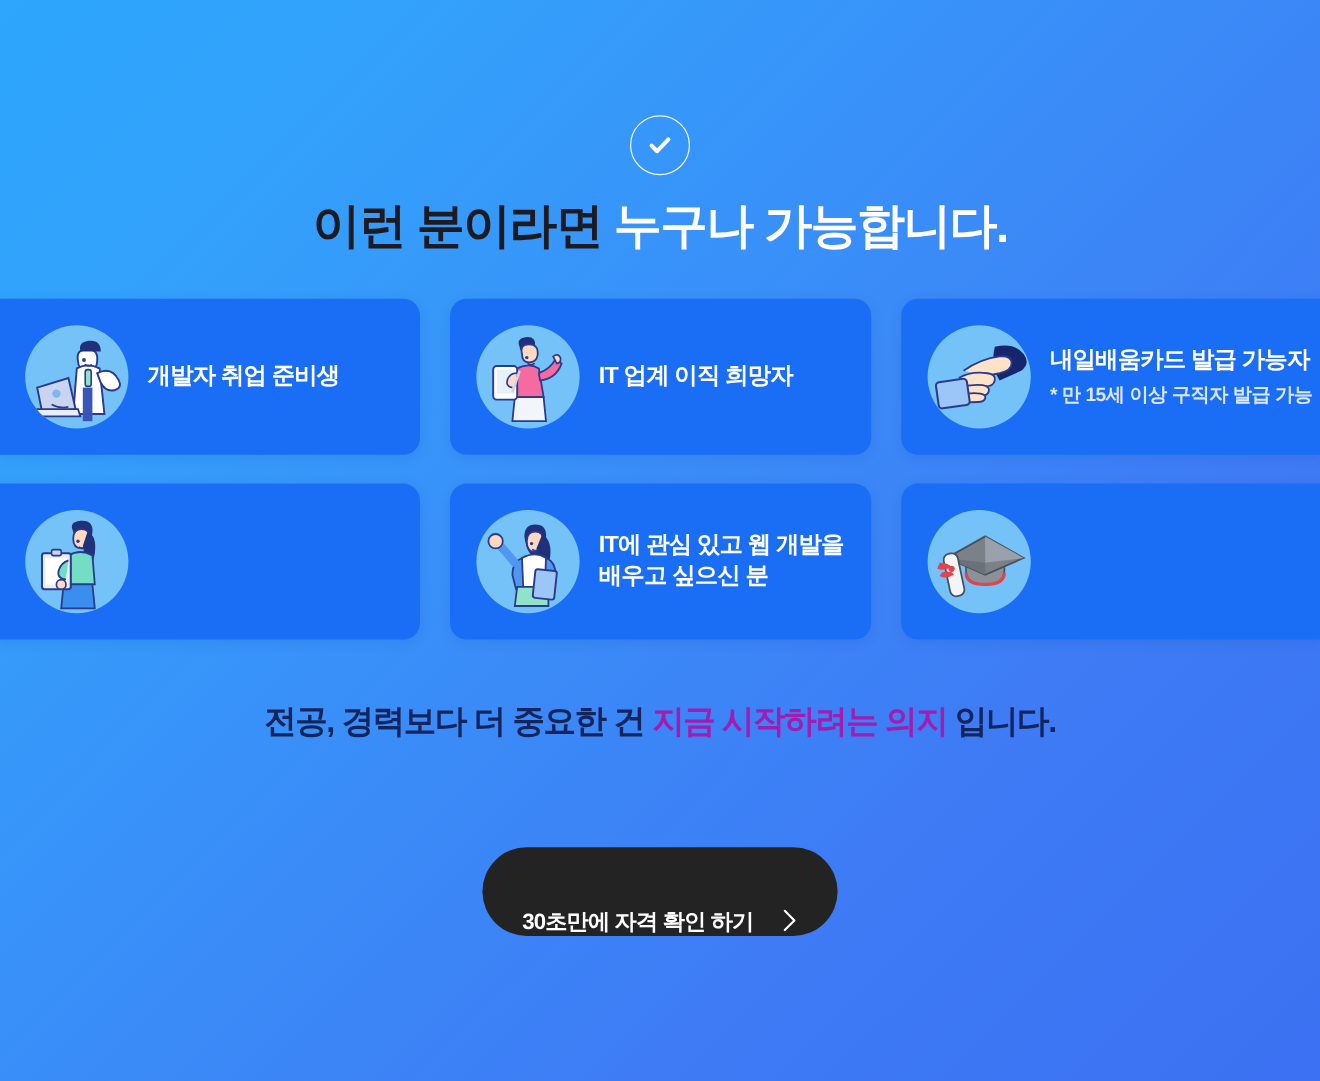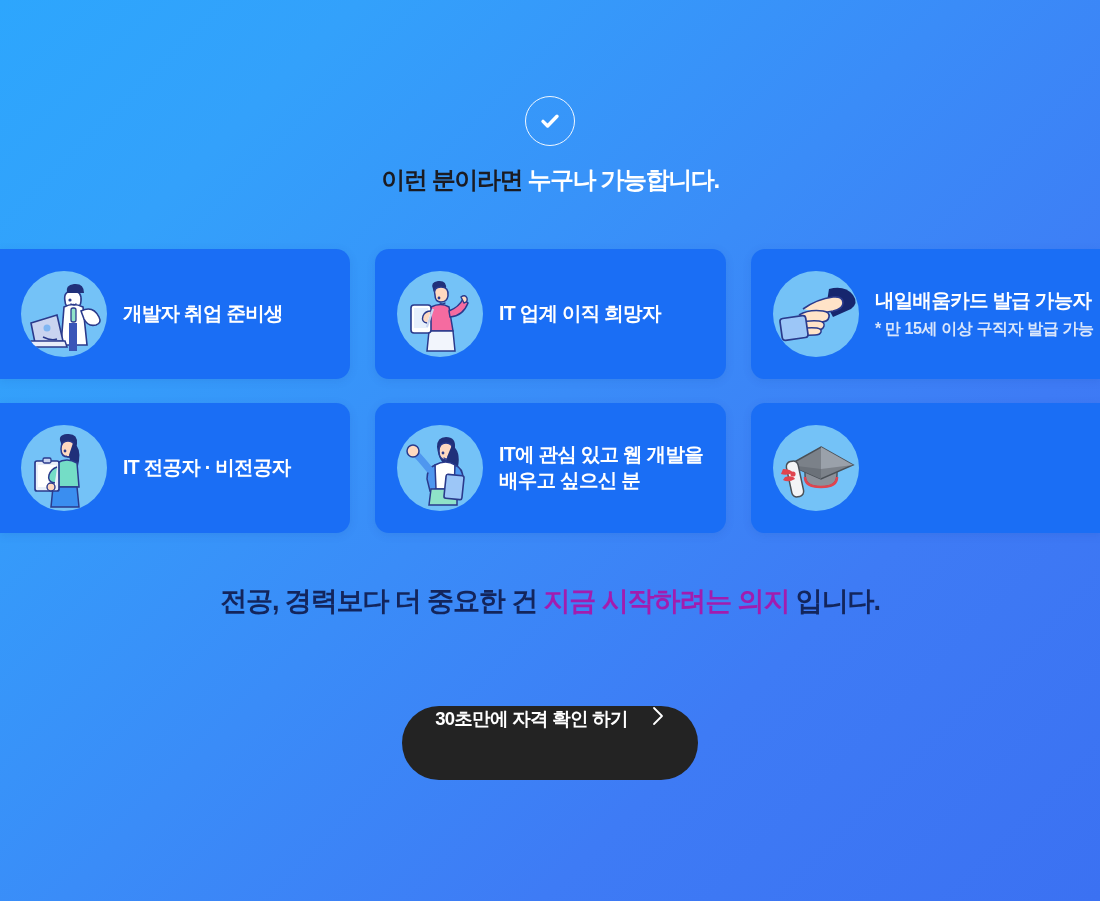--- a/index.html
+++ b/index.html
@@ -34,21 +34,21 @@
     border: 1.6px solid rgba(255,255,255,0.92);
     display: flex;
     align-items: center;
     justify-content: center;
   }
   .check-badge svg { display: block; }
 
   
   .headline {
     margin-top: 20px;
-    font-size: 24px;
+    font-size: 40px;
     font-weight: 700;
     letter-spacing: -1.4px;
     line-height: 1.18;
     white-space: nowrap;
     text-align: right;
   }
   .headline .dark  { color: #1b1b21; }
   .headline .light { color: #ffffff; }
 
   
@@ -126,21 +126,21 @@
     top: 706px;
     left: 50%;
     transform: translateX(-50%);
     width: 296px;
     height: 74px;
     border-radius: 37px;
     background: #232323;
     border: none;
     color: #ffffff;
     display: flex;
-    align-items: flex-start;
+    align-items: flex-end;
     justify-content: center;
     gap: 24px;
     cursor: pointer;
     font-family: inherit;
   }
   .cta-label {
     font-size: 18.5px;
     font-weight: 700;
     letter-spacing: -0.7px;
     color: #ffffff;
@@ -243,23 +243,20 @@
             <path d="M36 38 q10-6 20 0 L58 62 L32 62z" fill="#74ddc6" stroke="#2a3a8c" stroke-width="1.5"></path>
             <path d="M32 62 L30 82 L58 82 L56 62z" fill="#3a8ef0" stroke="#2a3a8c" stroke-width="1.5"></path>
             <rect x="14" y="36" width="24" height="30" rx="2" fill="#e9eff9" stroke="#2a3a8c" stroke-width="1.7"></rect>
             <rect x="17" y="40" width="18" height="22" fill="#ffffff"></rect>
             <rect x="22" y="33" width="8" height="5" rx="1.5" fill="#c9d4f0" stroke="#2a3a8c" stroke-width="1.3"></rect>
             <path d="M36 42 q-6 2-8 8 q-2 7 6 8" fill="#74ddc6" stroke="#2a3a8c" stroke-width="1.5"></path>
             <circle cx="30" cy="62" r="4" fill="#ffd9c0" stroke="#2a3a8c" stroke-width="1.4"></circle>
           </g>
         </svg>
       </div>
-      <div class="card-text">
-        <div class="card-title">IT 전공자 · 비전공자</div>
-      </div>
     </div>
 
     <div class="card">
       <div class="card-illus">
         <svg viewBox="0 0 86 86" aria-hidden="true">
           <g>
             <path d="M40 22 q0-10 9-10 q10 0 9 11 q-1 13-6 18 q-10-2-12-19z" fill="#20307a"></path>
             <path d="M42 26 q0-8 7-8 q7 0 7 8 q0 9-7 9 q-7 0-7-9z" fill="#ffd9c0" stroke="#2a3a8c" stroke-width="1.5"></path>
             <circle cx="46" cy="28" r="1.4" fill="#2a3a8c"></circle>
             <path d="M47 33 q3 2 5 0" stroke="#2a3a8c" stroke-width="1.3" fill="none" stroke-linecap="round"></path>

